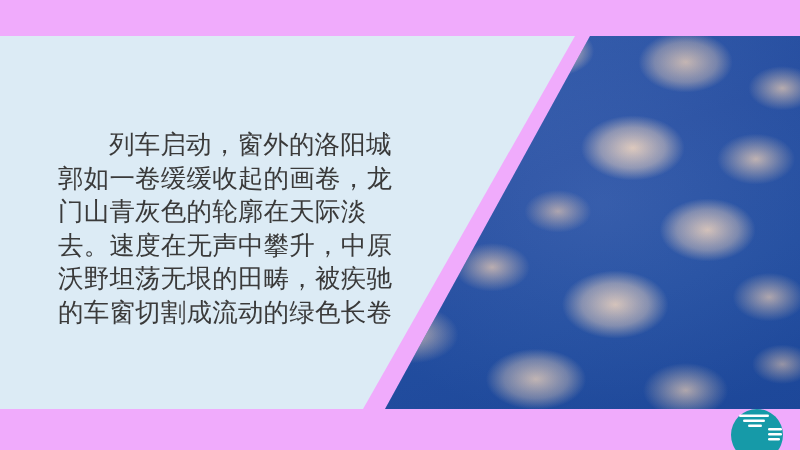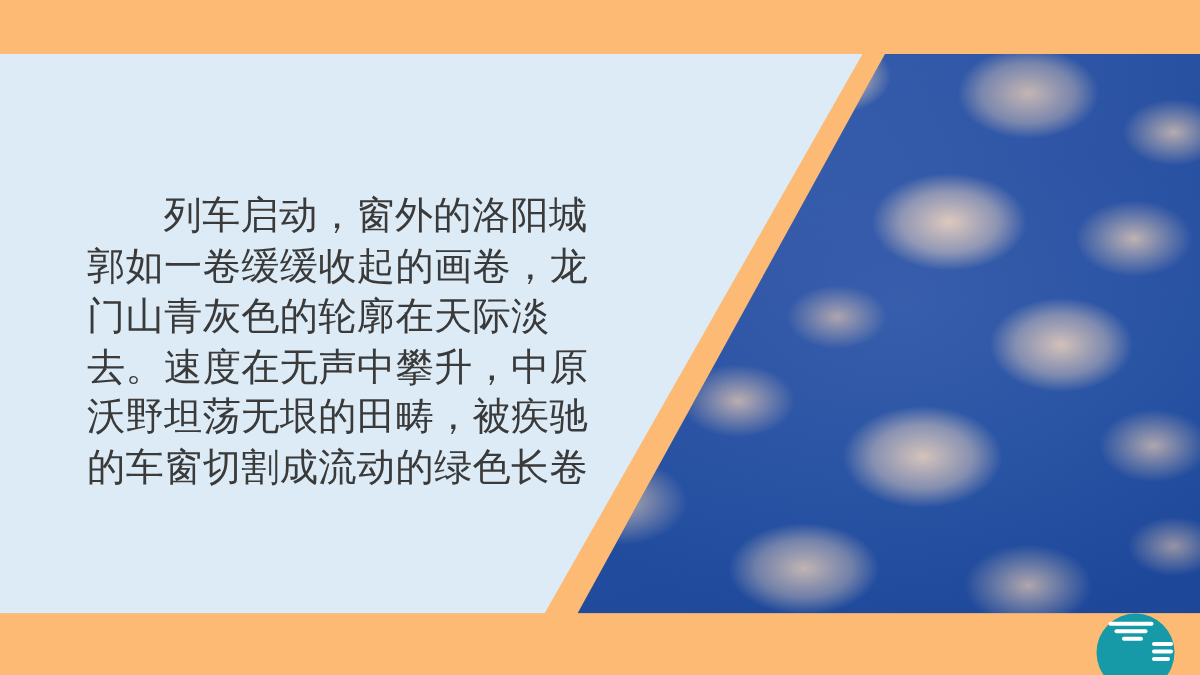--- a/index.html
+++ b/index.html
@@ -5,21 +5,21 @@
   html, body {
     margin: 0;
     padding: 0;
     background: #ffffff;
   }
   #slide {
     position: relative;
     width: 800px;
     height: 450px;
     overflow: hidden;
-    background: #fdba74;
+    background: #f0abfc;
     font-family: "Liberation Sans", "DejaVu Sans", sans-serif;
   }
 
   
   .blue-panel {
     position: absolute;
     left: 0;
     top: 36px;
     width: 600px;
     height: 373px;

